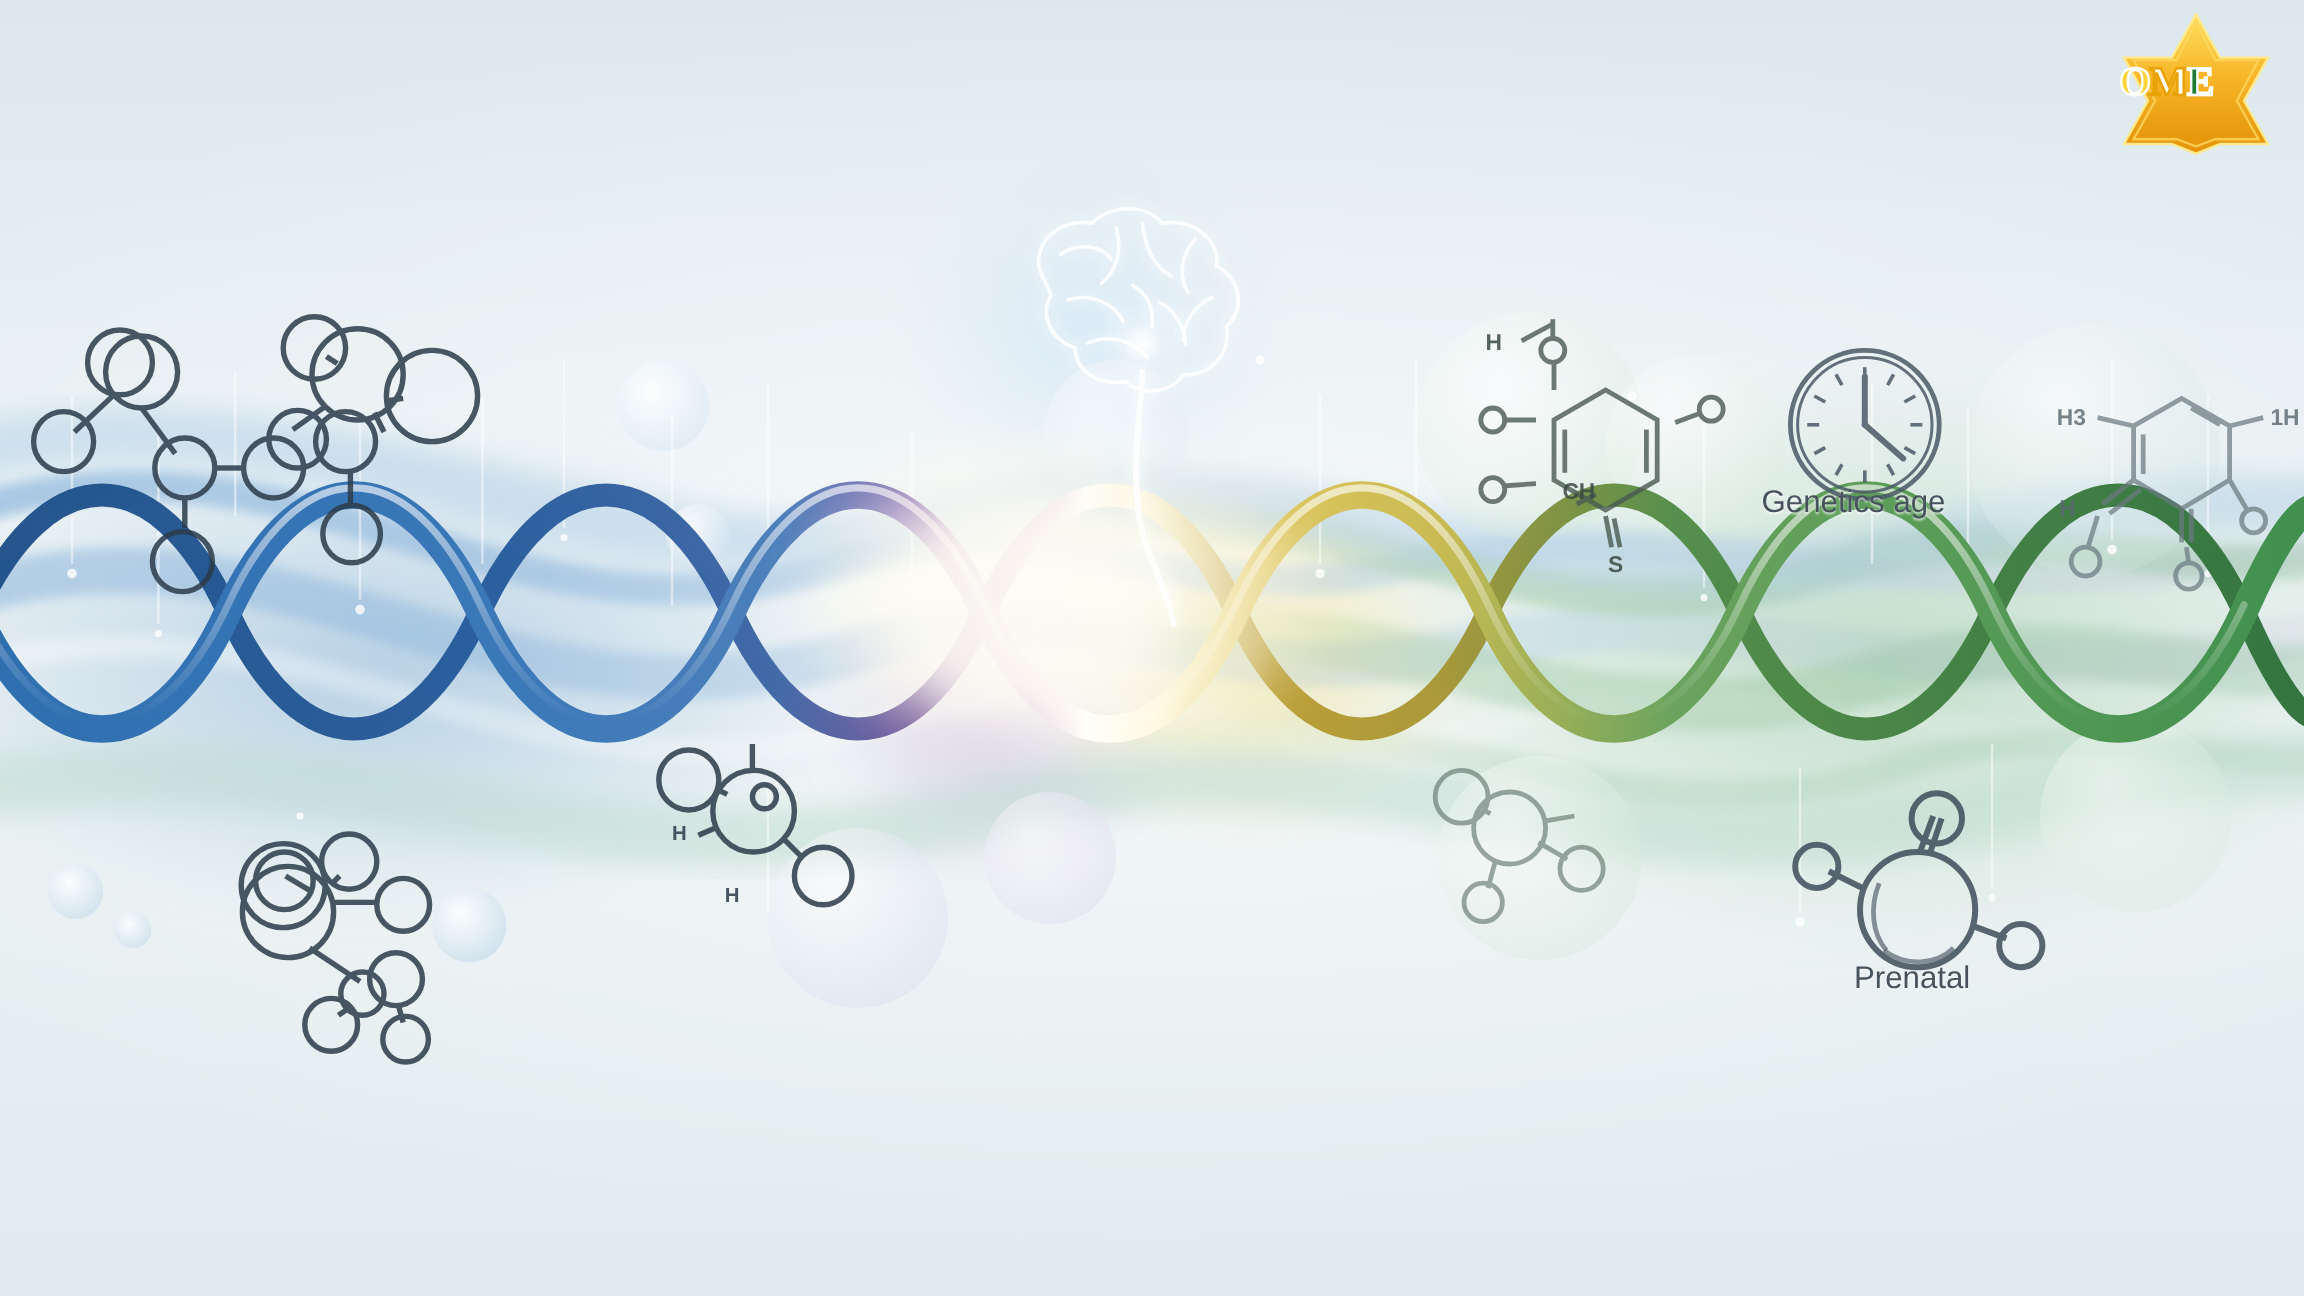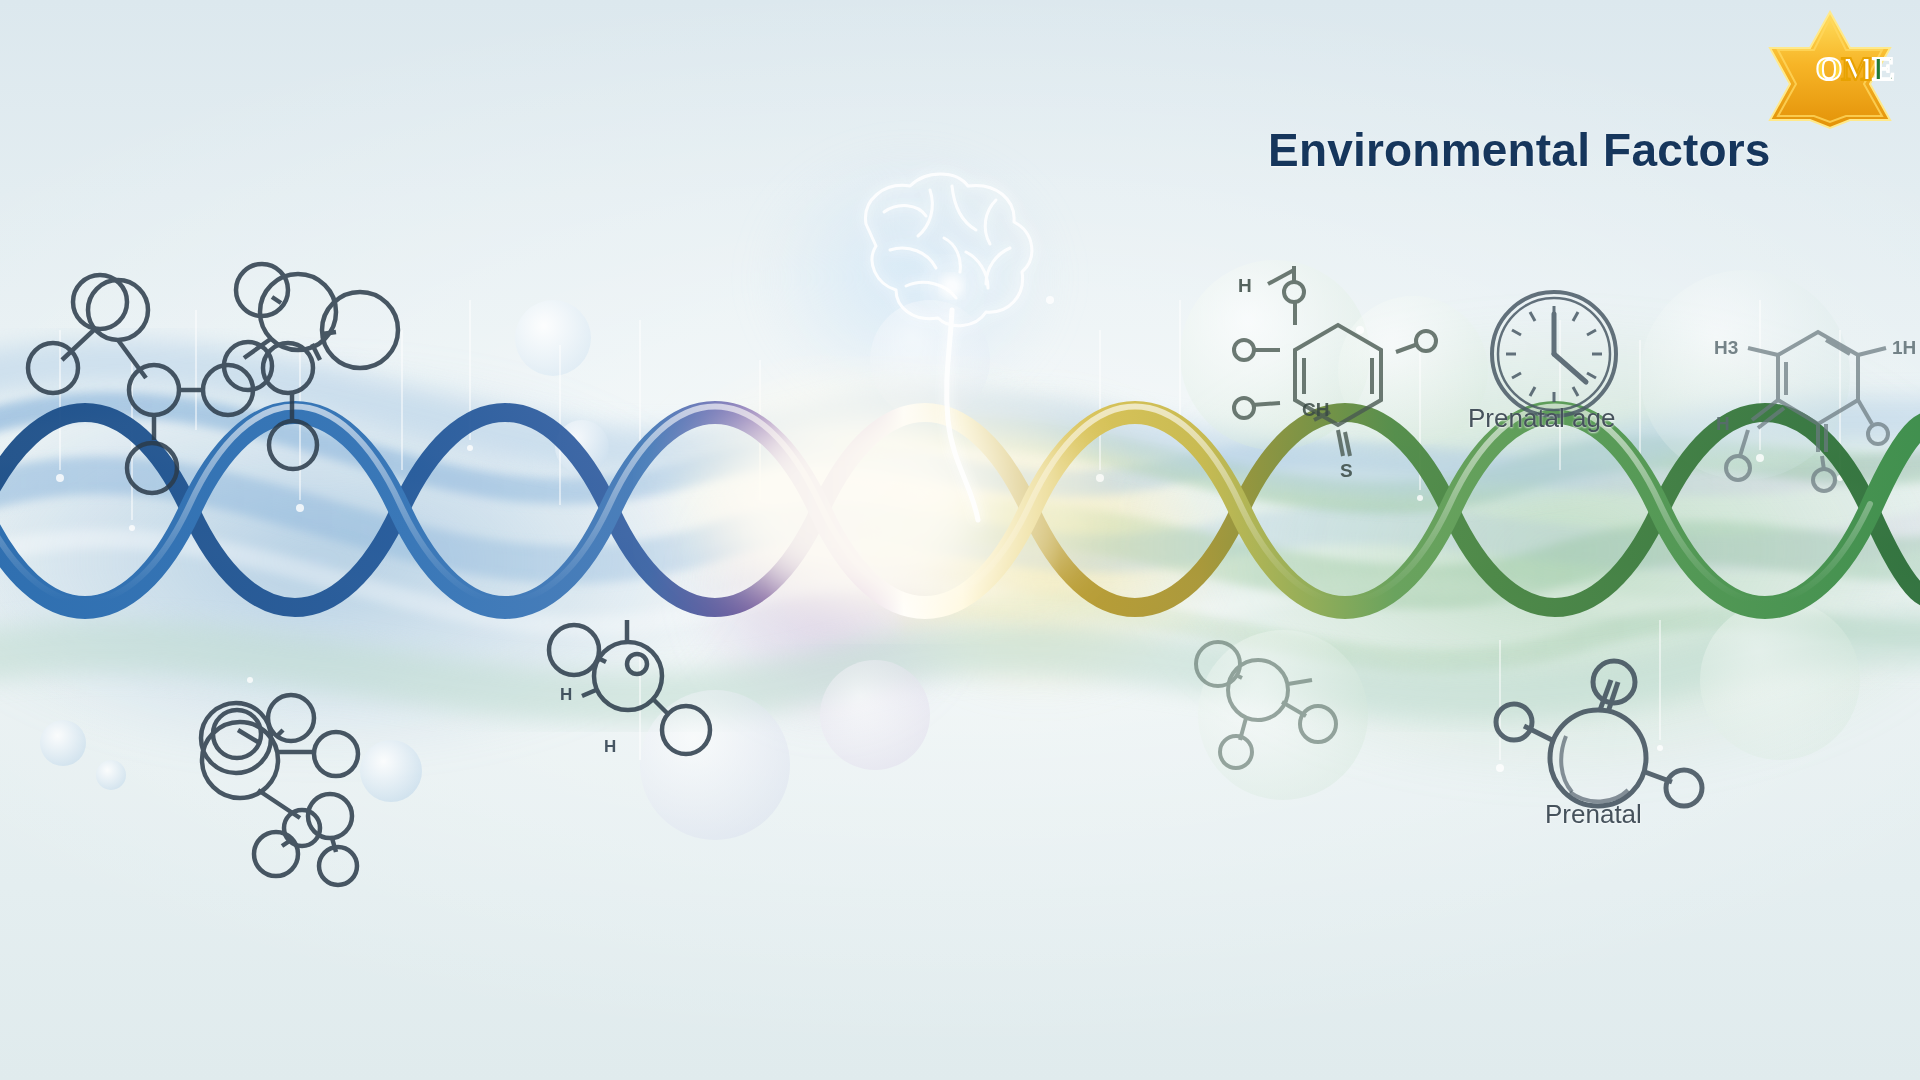--- a/index.html
+++ b/index.html
@@ -46,21 +46,21 @@
   .icon-label{
     position:absolute;color:#46525c;font-size:26px;white-space:nowrap;
     text-shadow:0 1px 2px rgba(255,255,255,.8);
   }
   #label-parental-age{left:1468px;top:403px;}
   #label-prenatal{left:1545px;top:799px;}
 
   
   #logo{position:absolute;left:1766px;top:6px;width:128px;height:128px;}
   #logo .logo-text{
-    position:absolute;left:0;top:44px;width:128px;text-align:right;
+    position:absolute;left:0;top:44px;width:128px;text-align:left;
     font-size:34px;font-weight:bold;font-family:"Liberation Serif",serif;
     letter-spacing:-1px;
   }
   .lo-o{color:#ffd43b;-webkit-text-stroke:2px #fff;}
   .lo-m{color:#ffffff;-webkit-text-stroke:2px #e8a202;}
   .lo-e{color:#1f7a34;-webkit-text-stroke:2px #fff;}
 </style>
 </head>
 <body>
 
@@ -471,23 +471,22 @@
         <line x1="1512" y1="378" x2="1521" y2="373"></line>
         <line x1="1506" y1="354" x2="1516" y2="354"></line>
         <line x1="1512" y1="330" x2="1521" y2="335"></line>
         <line x1="1530" y1="312" x2="1535" y2="321"></line>
       </g>
       <line x1="1554" y1="354" x2="1554" y2="314" stroke-width="5" stroke-linecap="round"></line>
       <line x1="1554" y1="354" x2="1586" y2="382" stroke-width="5" stroke-linecap="round"></line>
     </g>
   </svg>
 
-  <div class="title" id="title-environmental">Environmental Factors</div>
-
-  <div class="icon-label" id="label-parental-age">Prenatal age</div>
+
+  <div class="icon-label" id="label-parental-age">Genetics age</div>
   <div class="icon-label" id="label-prenatal">Prenatal</div>
 
   <div id="logo">
     <svg width="128" height="128" viewBox="0 0 128 128">
       <defs>
         <linearGradient id="starG" x1="0" y1="0" x2="0" y2="1">
           <stop offset="0%" stop-color="#ffdf5e"></stop>
           <stop offset="45%" stop-color="#f7b527"></stop>
           <stop offset="100%" stop-color="#e39208"></stop>
         </linearGradient>

